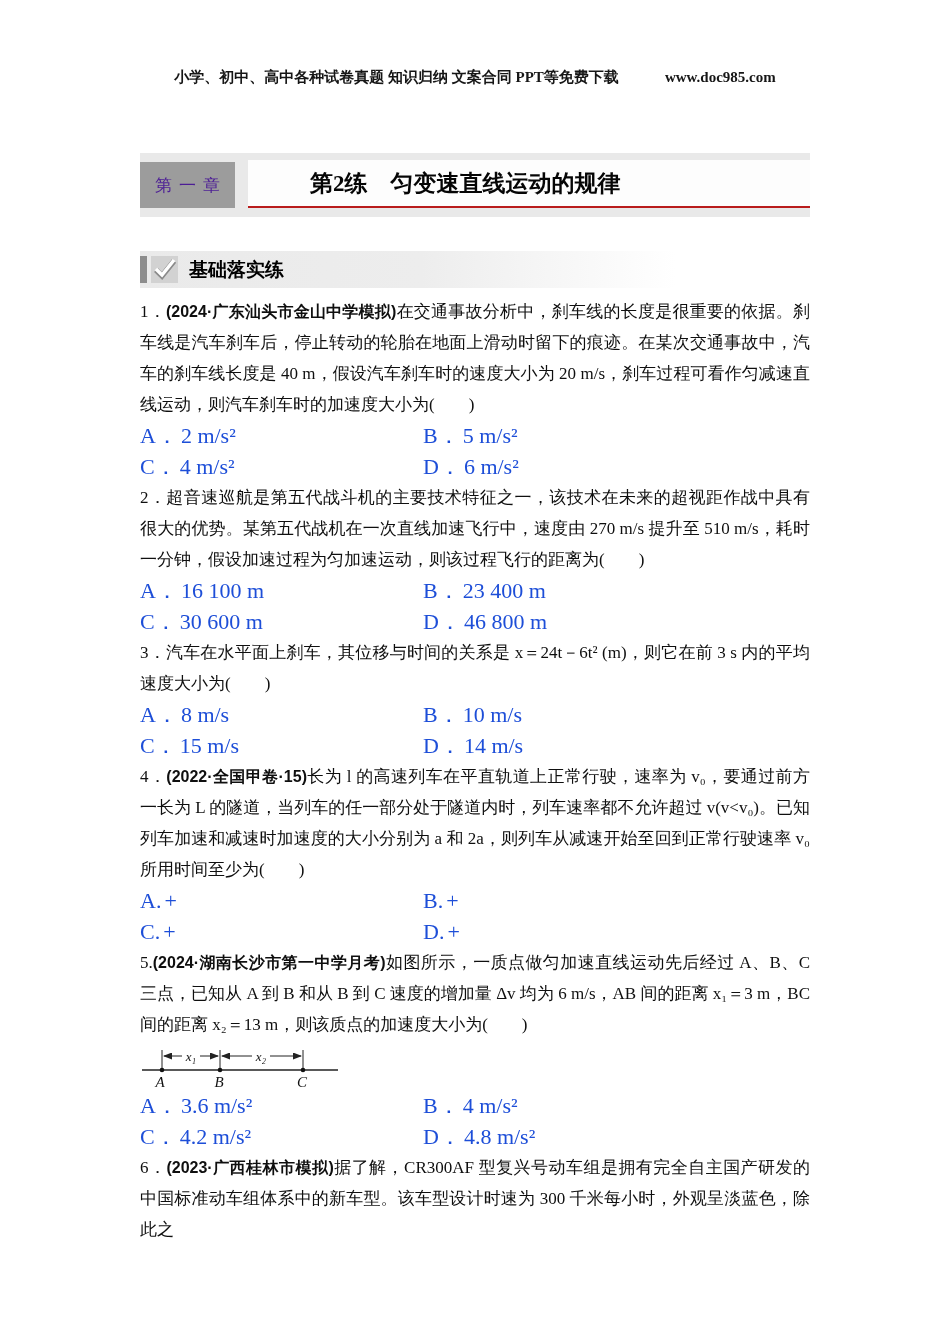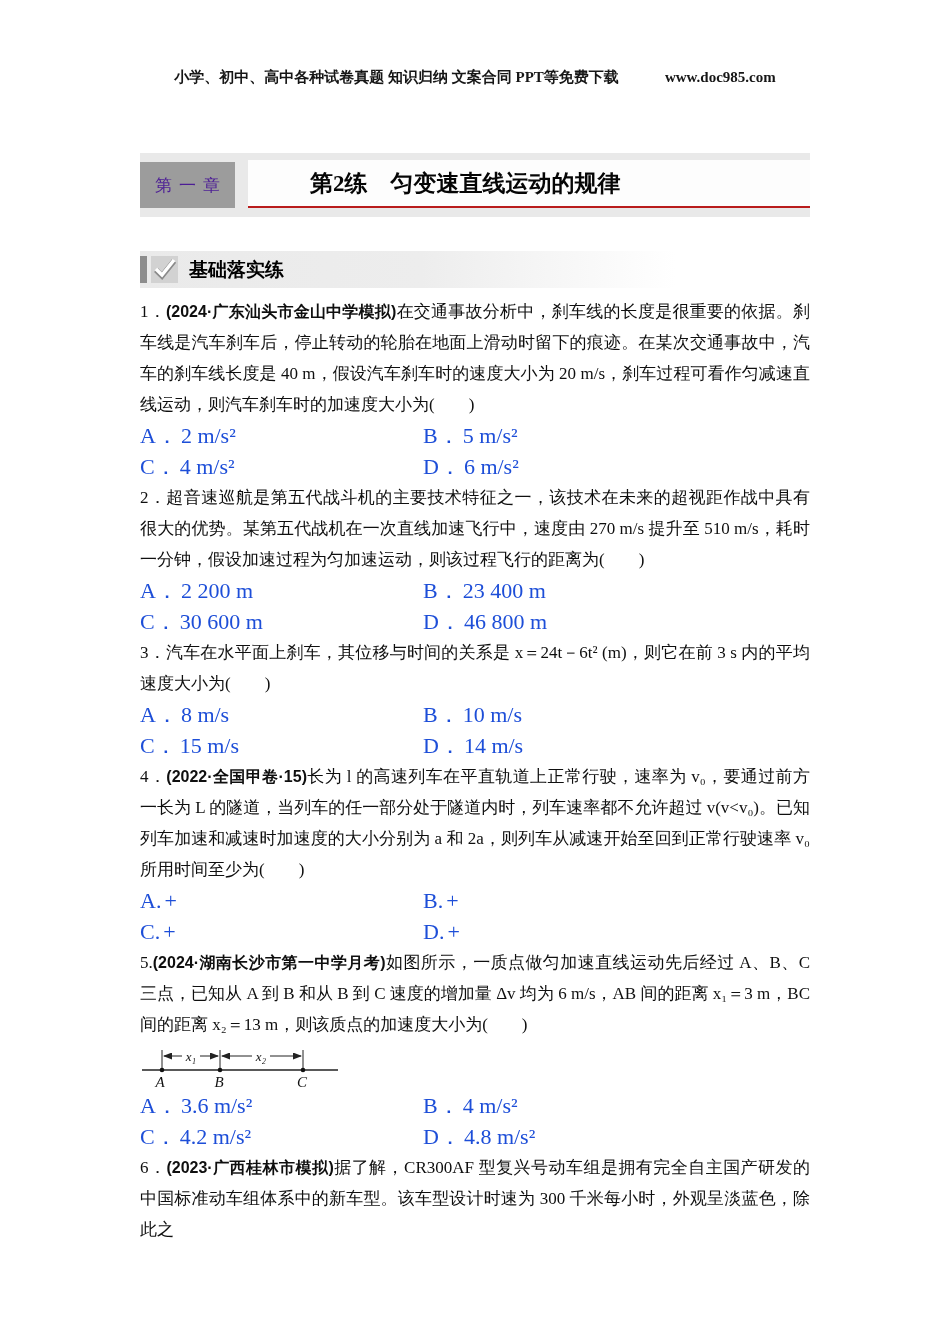--- a/index.html
+++ b/index.html
@@ -106,21 +106,21 @@
         <div class="option"><span class="olabel">A．</span><span>2 m/s²</span></div>
         <div class="option"><span class="olabel">B．</span><span>5 m/s²</span></div>
         <div class="option"><span class="olabel">C．</span><span>4 m/s²</span></div>
         <div class="option"><span class="olabel">D．</span><span>6 m/s²</span></div>
       </div>
     </div>
 
     <div class="question">
       <p class="stem"><span class="qnum">2．</span><span class="qsource"></span><span class="qtext">超音速巡航是第五代战斗机的主要技术特征之一，该技术在未来的超视距作战中具有很大的优势。某第五代战机在一次直线加速飞行中，速度由 270 m/s 提升至 510 m/s，耗时一分钟，假设加速过程为匀加速运动，则该过程飞行的距离为(　　)</span></p>
       <div class="options">
-        <div class="option"><span class="olabel">A．</span><span>2 200 m</span></div>
+        <div class="option"><span class="olabel">A．</span><span>16 100 m</span></div>
         <div class="option"><span class="olabel">B．</span><span>23 400 m</span></div>
         <div class="option"><span class="olabel">C．</span><span>30 600 m</span></div>
         <div class="option"><span class="olabel">D．</span><span>46 800 m</span></div>
       </div>
     </div>
 
     <div class="question">
       <p class="stem"><span class="qnum">3．</span><span class="qsource"></span><span class="qtext">汽车在水平面上刹车，其位移与时间的关系是 x＝24t－6t² (m)，则它在前 3 s 内的平均速度大小为(　　)</span></p>
       <div class="options">
         <div class="option"><span class="olabel">A．</span><span>8 m/s</span></div>

